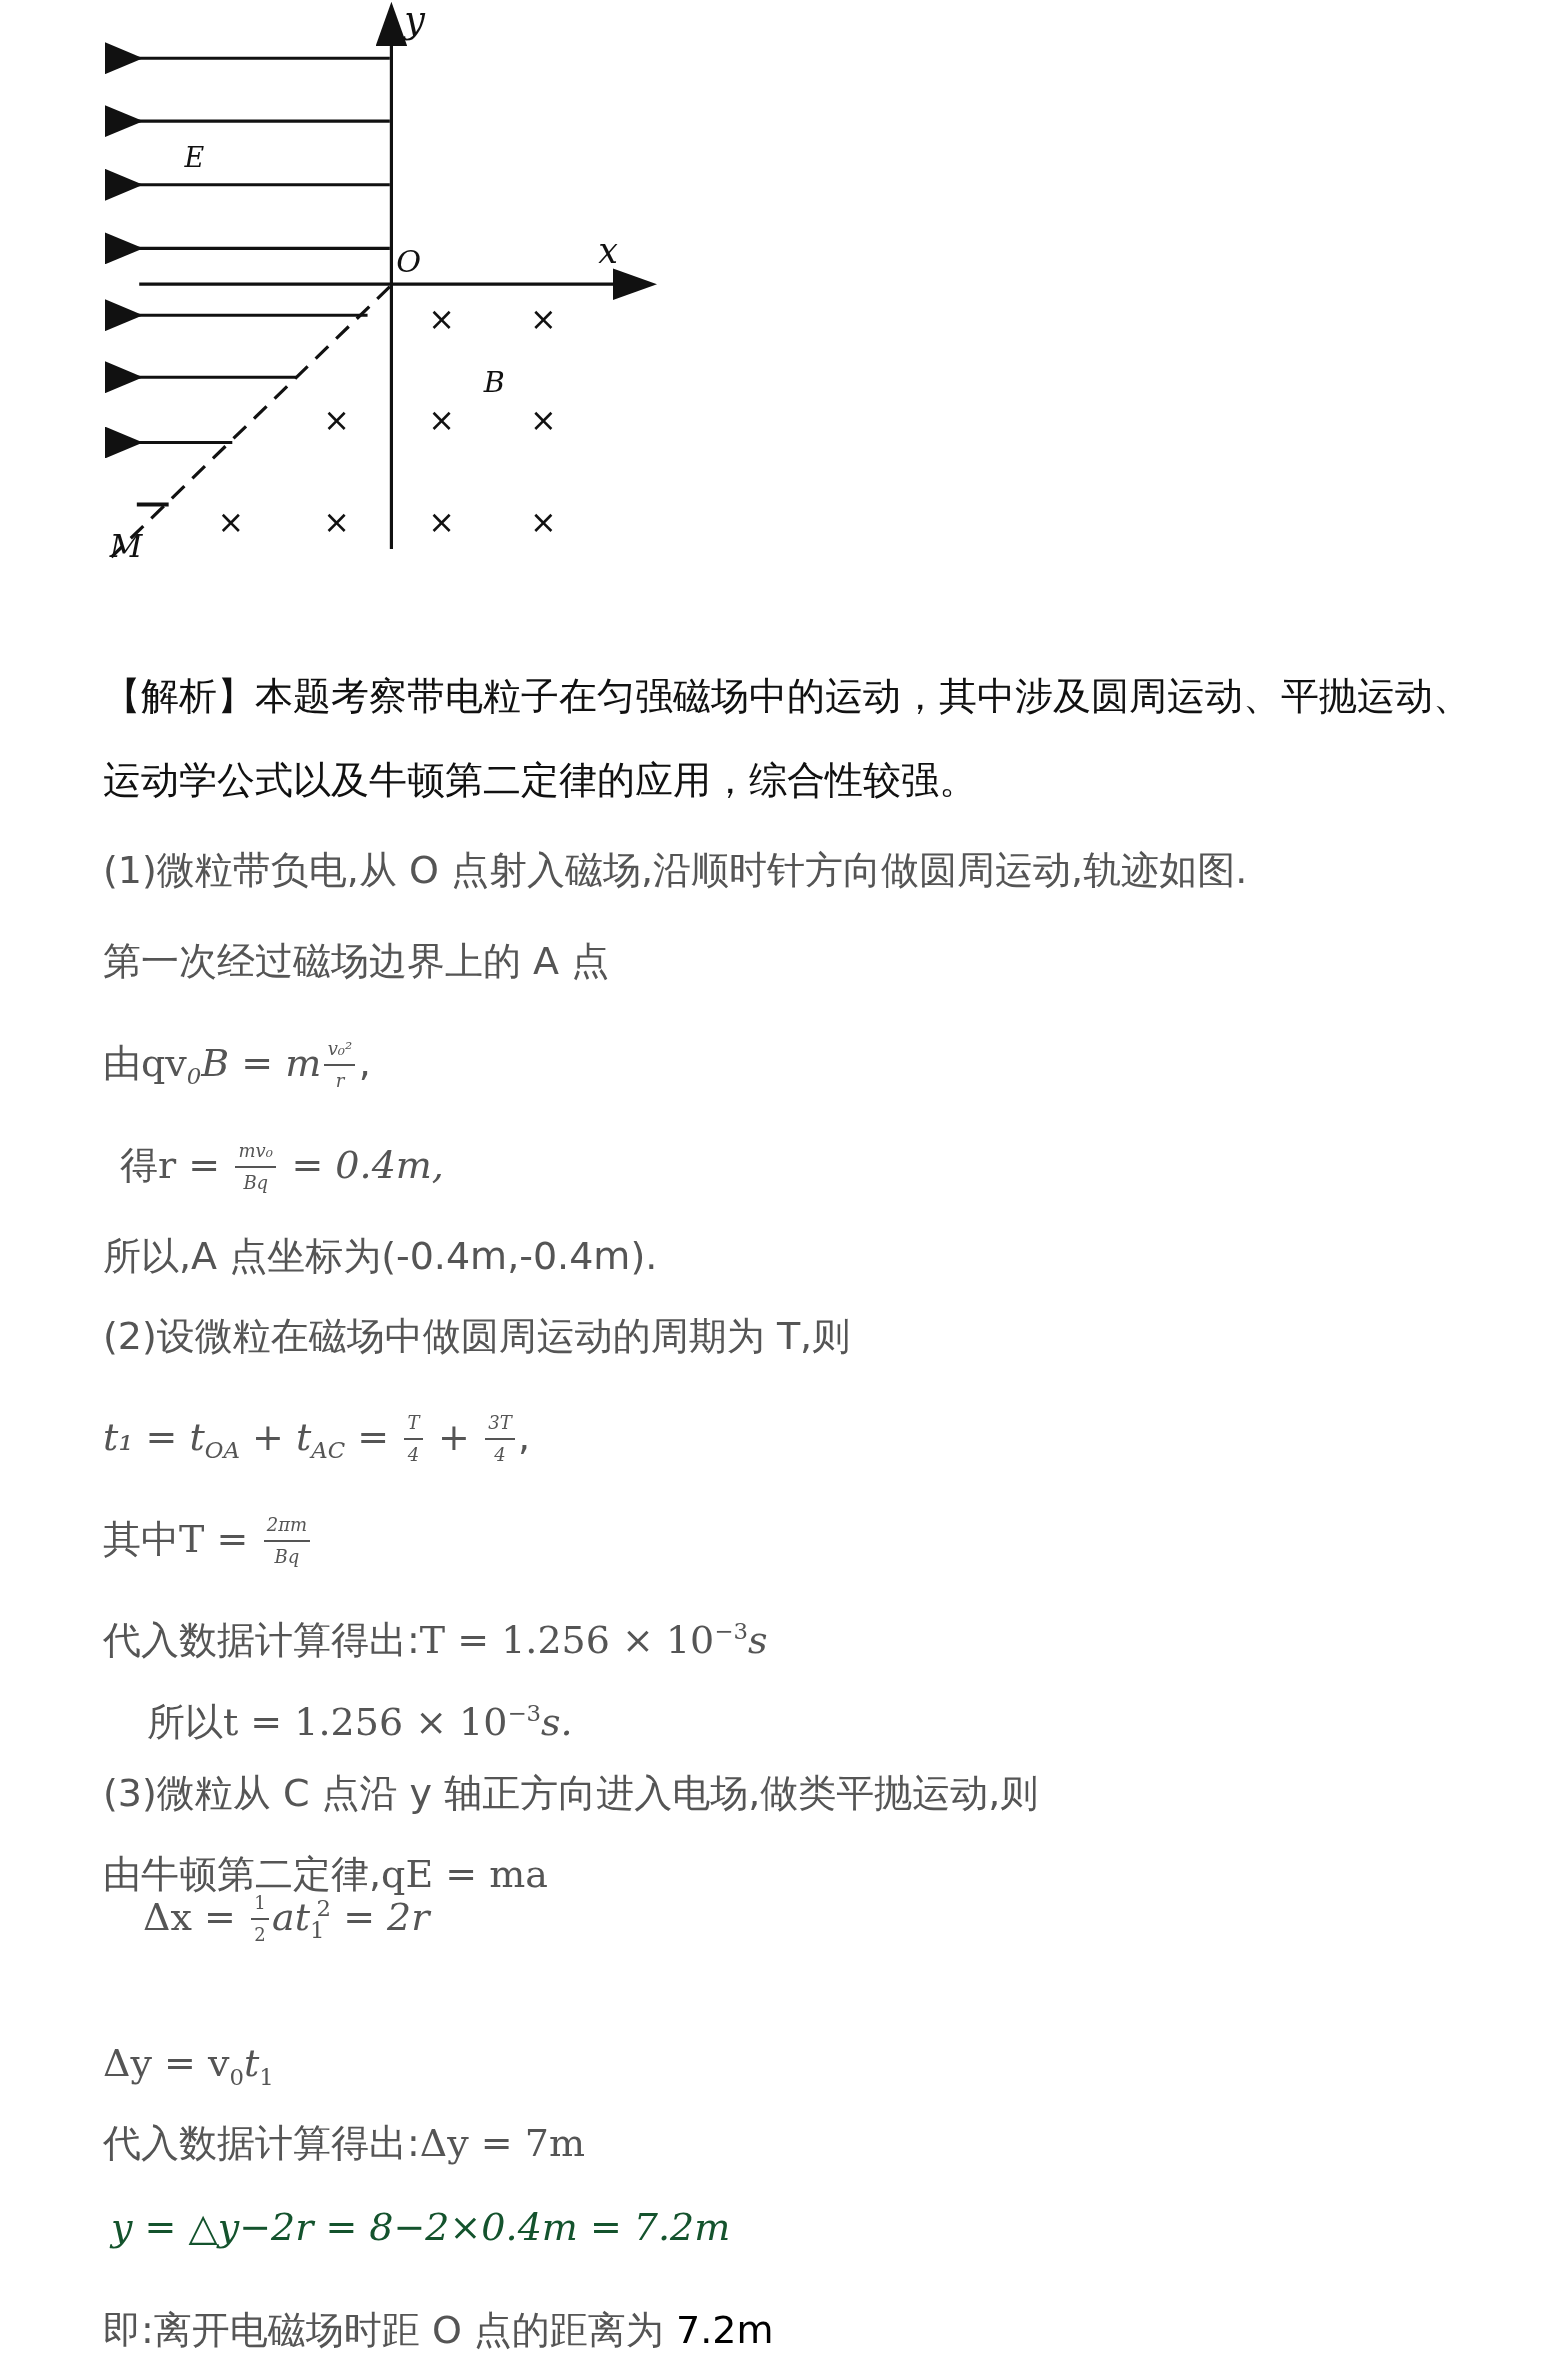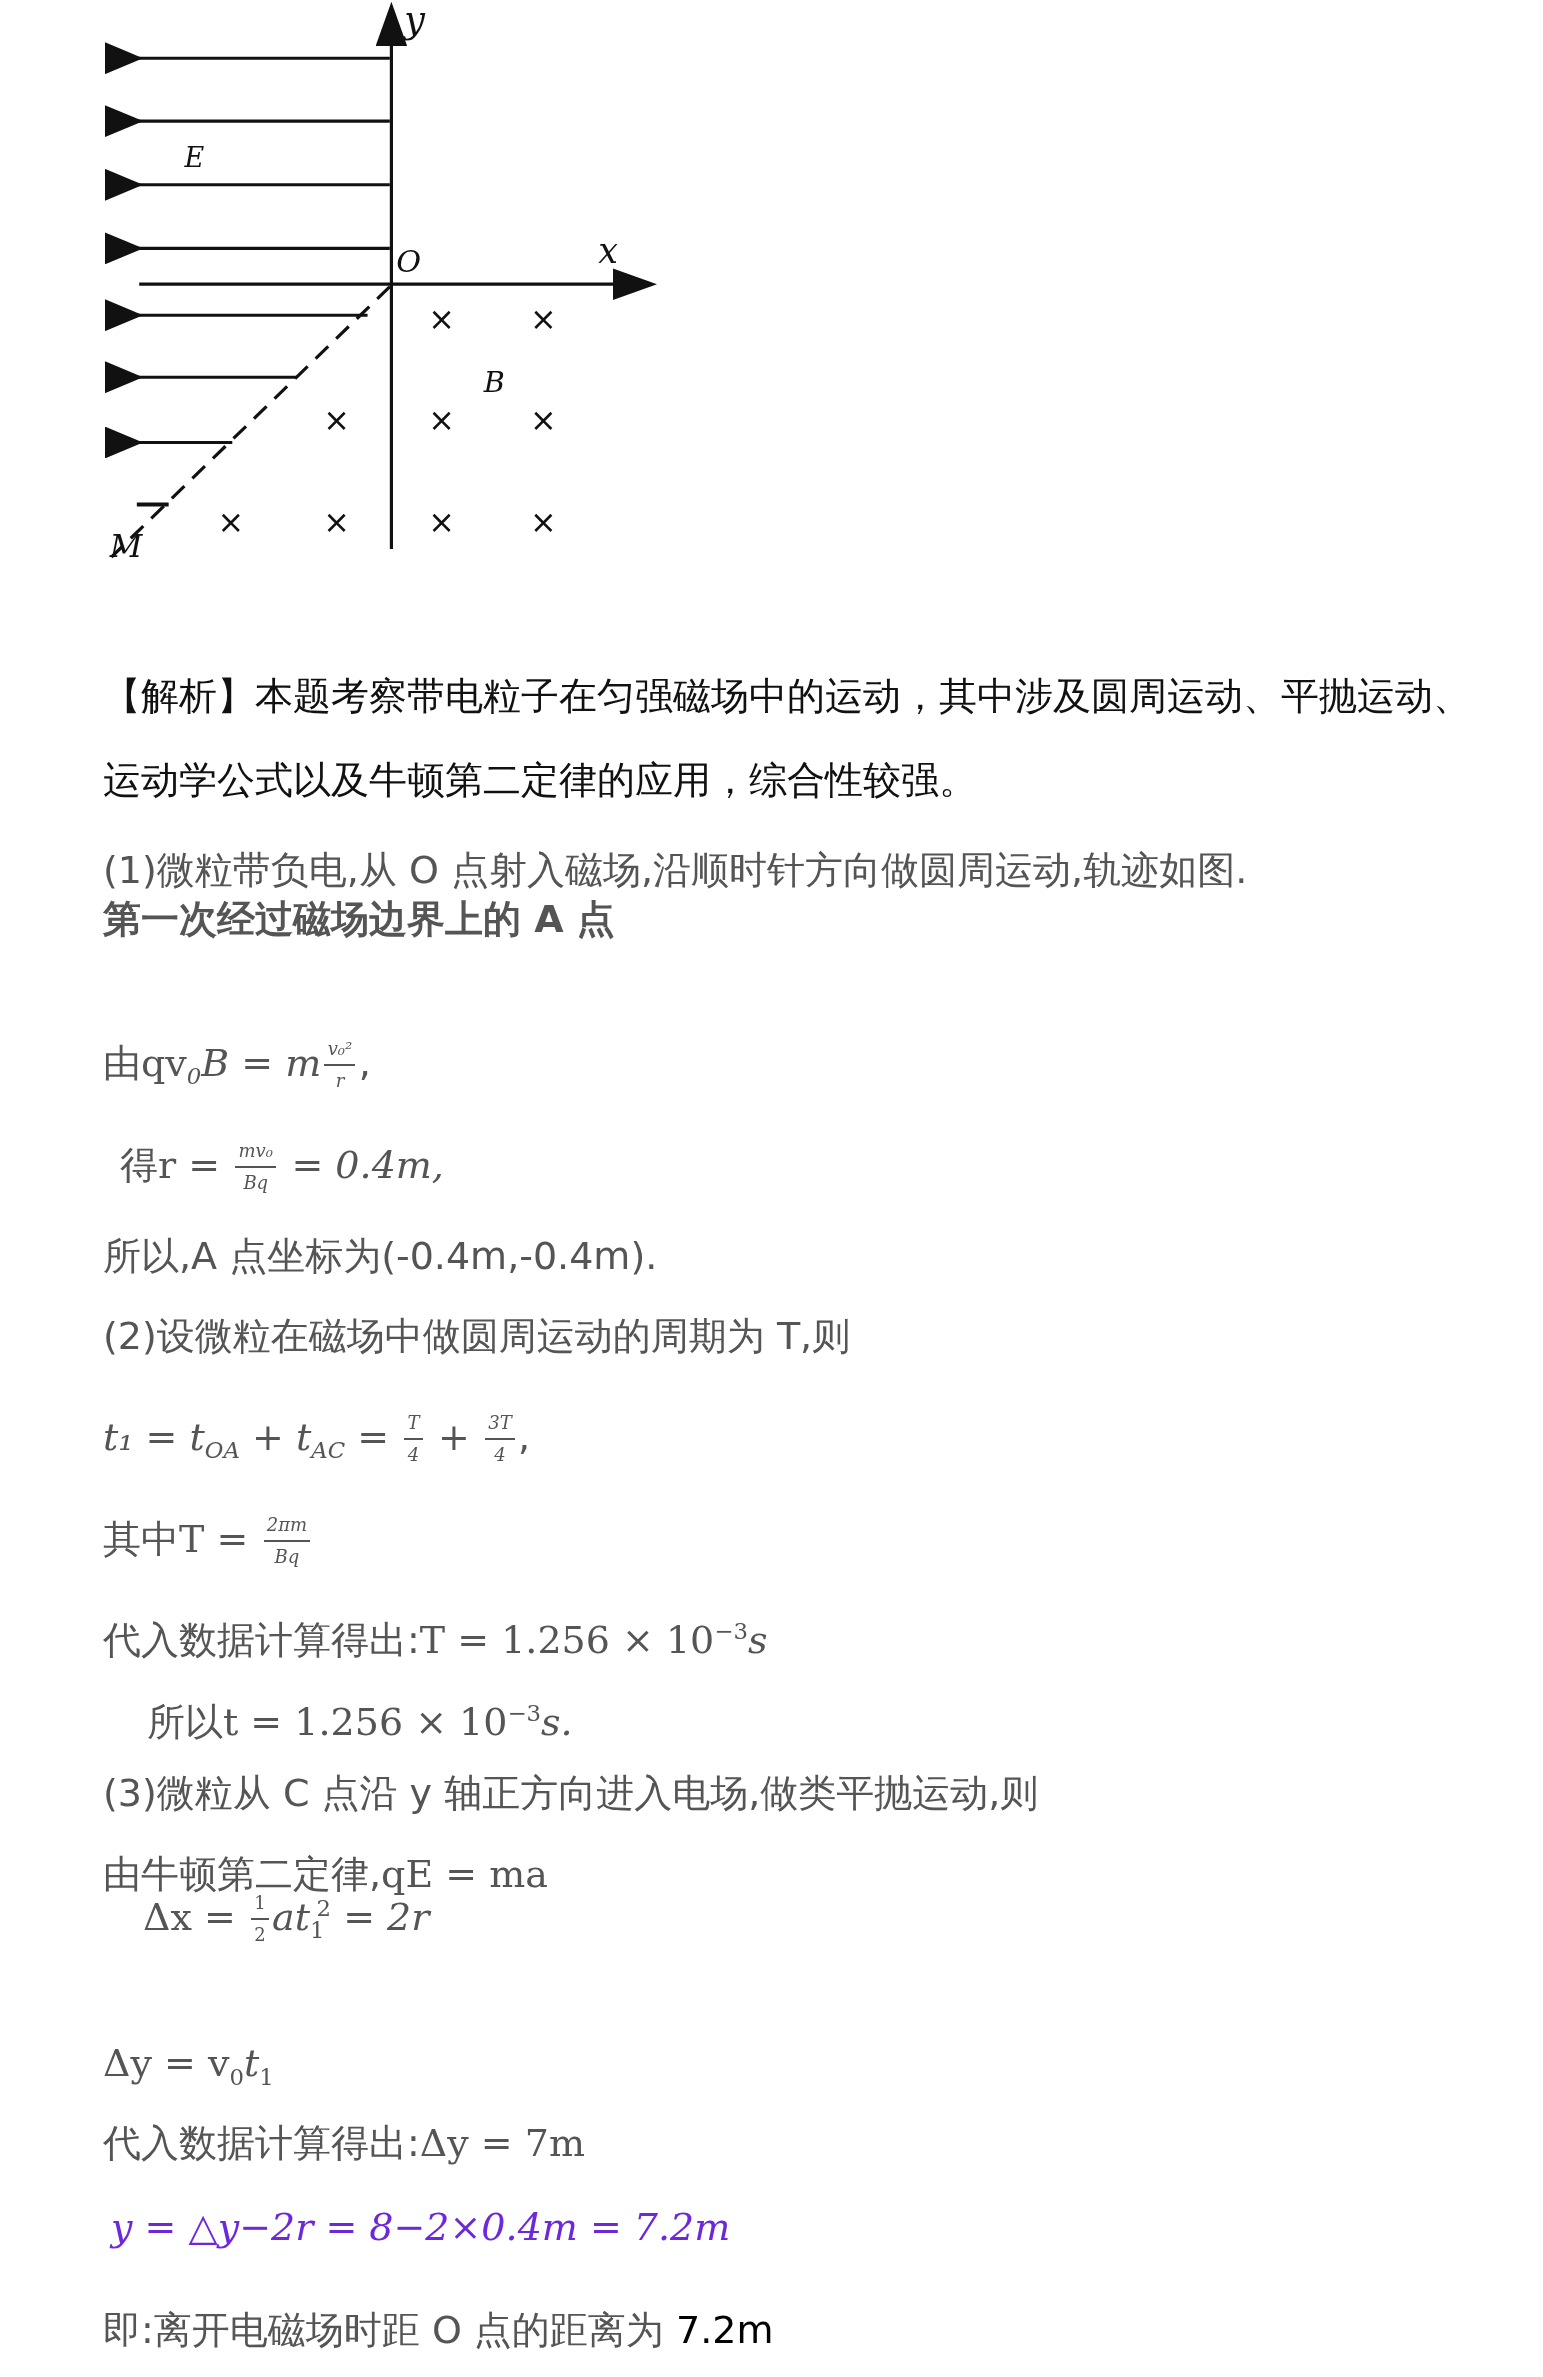--- a/index.html
+++ b/index.html
@@ -63,21 +63,21 @@
     <text x="423" y="670">×</text>
     <text x="555" y="670">×</text>
     <text x="683" y="670">×</text>
   </g>
 </svg>
 
 <div class="line black" style="top:672px;">【解析】本题考察带电粒子在匀强磁场中的运动，其中涉及圆周运动、平抛运动、</div>
 <div class="line black" style="top:756px;">运动学公式以及牛顿第二定律的应用，综合性较强。</div>
 
 <div class="line" style="top:846px;">(1)微粒带负电,从 O 点射入磁场,沿顺时针方向做圆周运动,轨迹如图.</div>
-<div class="line" style="top:895px;font-weight:bold;">第一次经过磁场边界上的 A 点</div>
+<div class="line" style="top:937px;">第一次经过磁场边界上的 A 点</div>
 
 <div class="line" style="top:1034px;">
   <span>由</span><span class="up">qv</span><sub class="math">0</sub><span class="math">B = m</span><span class="frac math"><span class="num">v₀²</span><span class="den">r</span></span><span>,</span>
 </div>
 
 <div class="line" style="top:1136px;margin-left:17px;">
   <span>得</span><span class="up">r = </span><span class="frac math"><span class="num">mv₀</span><span class="den">Bq</span></span><span class="math"> = 0.4m,</span>
 </div>
 
 <div class="line" style="top:1232px;">所以,A 点坐标为(-0.4m,-0.4m).</div>
@@ -110,18 +110,18 @@
 </div>
 
 <div class="line" style="top:2039px;">
   <span class="up">Δy = v</span><sub class="up">0</sub><span class="math">t</span><sub class="up">1</sub>
 </div>
 
 <div class="line" style="top:2119px;">
   <span>代入数据计算得出:</span><span class="up">Δy = 7m</span>
 </div>
 
-<div class="line math" style="top:2203px; left:111px; color:#6d28d9;">y = △y−2r = 8−2×0.4m = 7.2m</div>
+<div class="line math" style="top:2203px; left:111px; color:#14532d;">y = △y−2r = 8−2×0.4m = 7.2m</div>
 
 <div class="line" style="top:2306px;">
   <span>即:离开电磁场时距 O 点的距离为 </span><span class="bold-end">7.2m</span>
 </div>
 
 
 </body></html>

